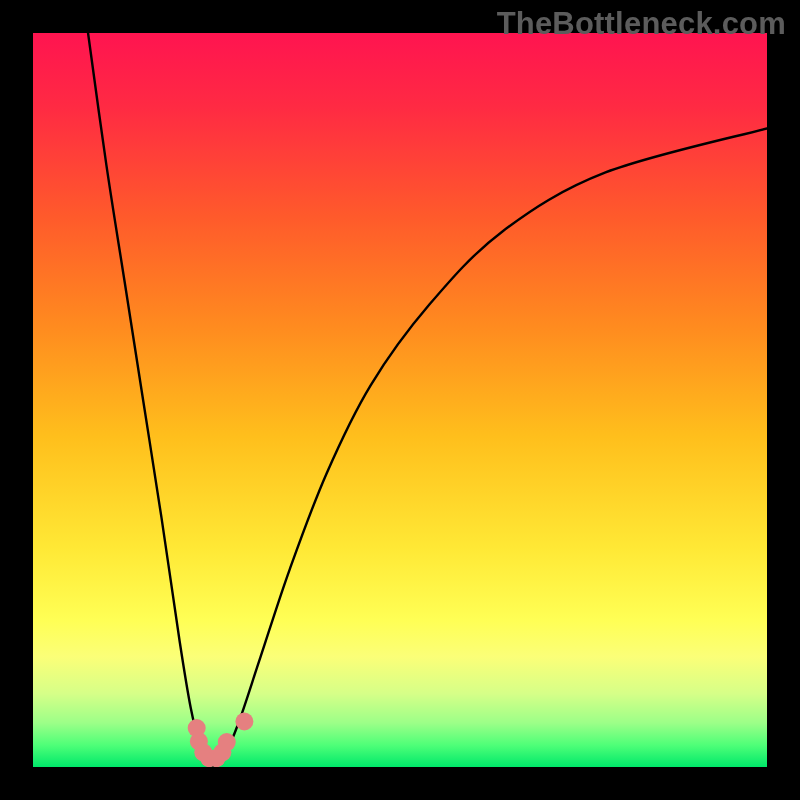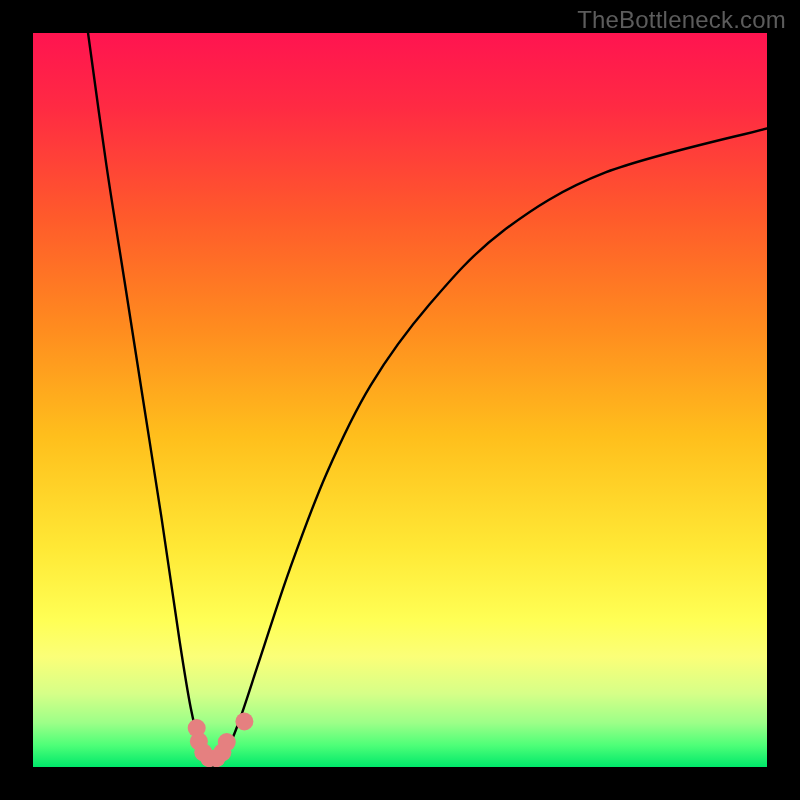--- a/index.html
+++ b/index.html
@@ -25,22 +25,22 @@
   }
   .gradient-bg {
     position: absolute;
     inset: 0;
   }
   .watermark {
     position: absolute;
     top: 6px;
     right: 14px;
     color: #5c5c5c;
-    font-size: 24px;
-    font-weight: 400;
+    font-size: 31px;
+    font-weight: 700;
     letter-spacing: 0.2px;
   }
   svg.curves {
     position: absolute;
     inset: 0;
   }
 </style>
 </head>
 <body>
 

